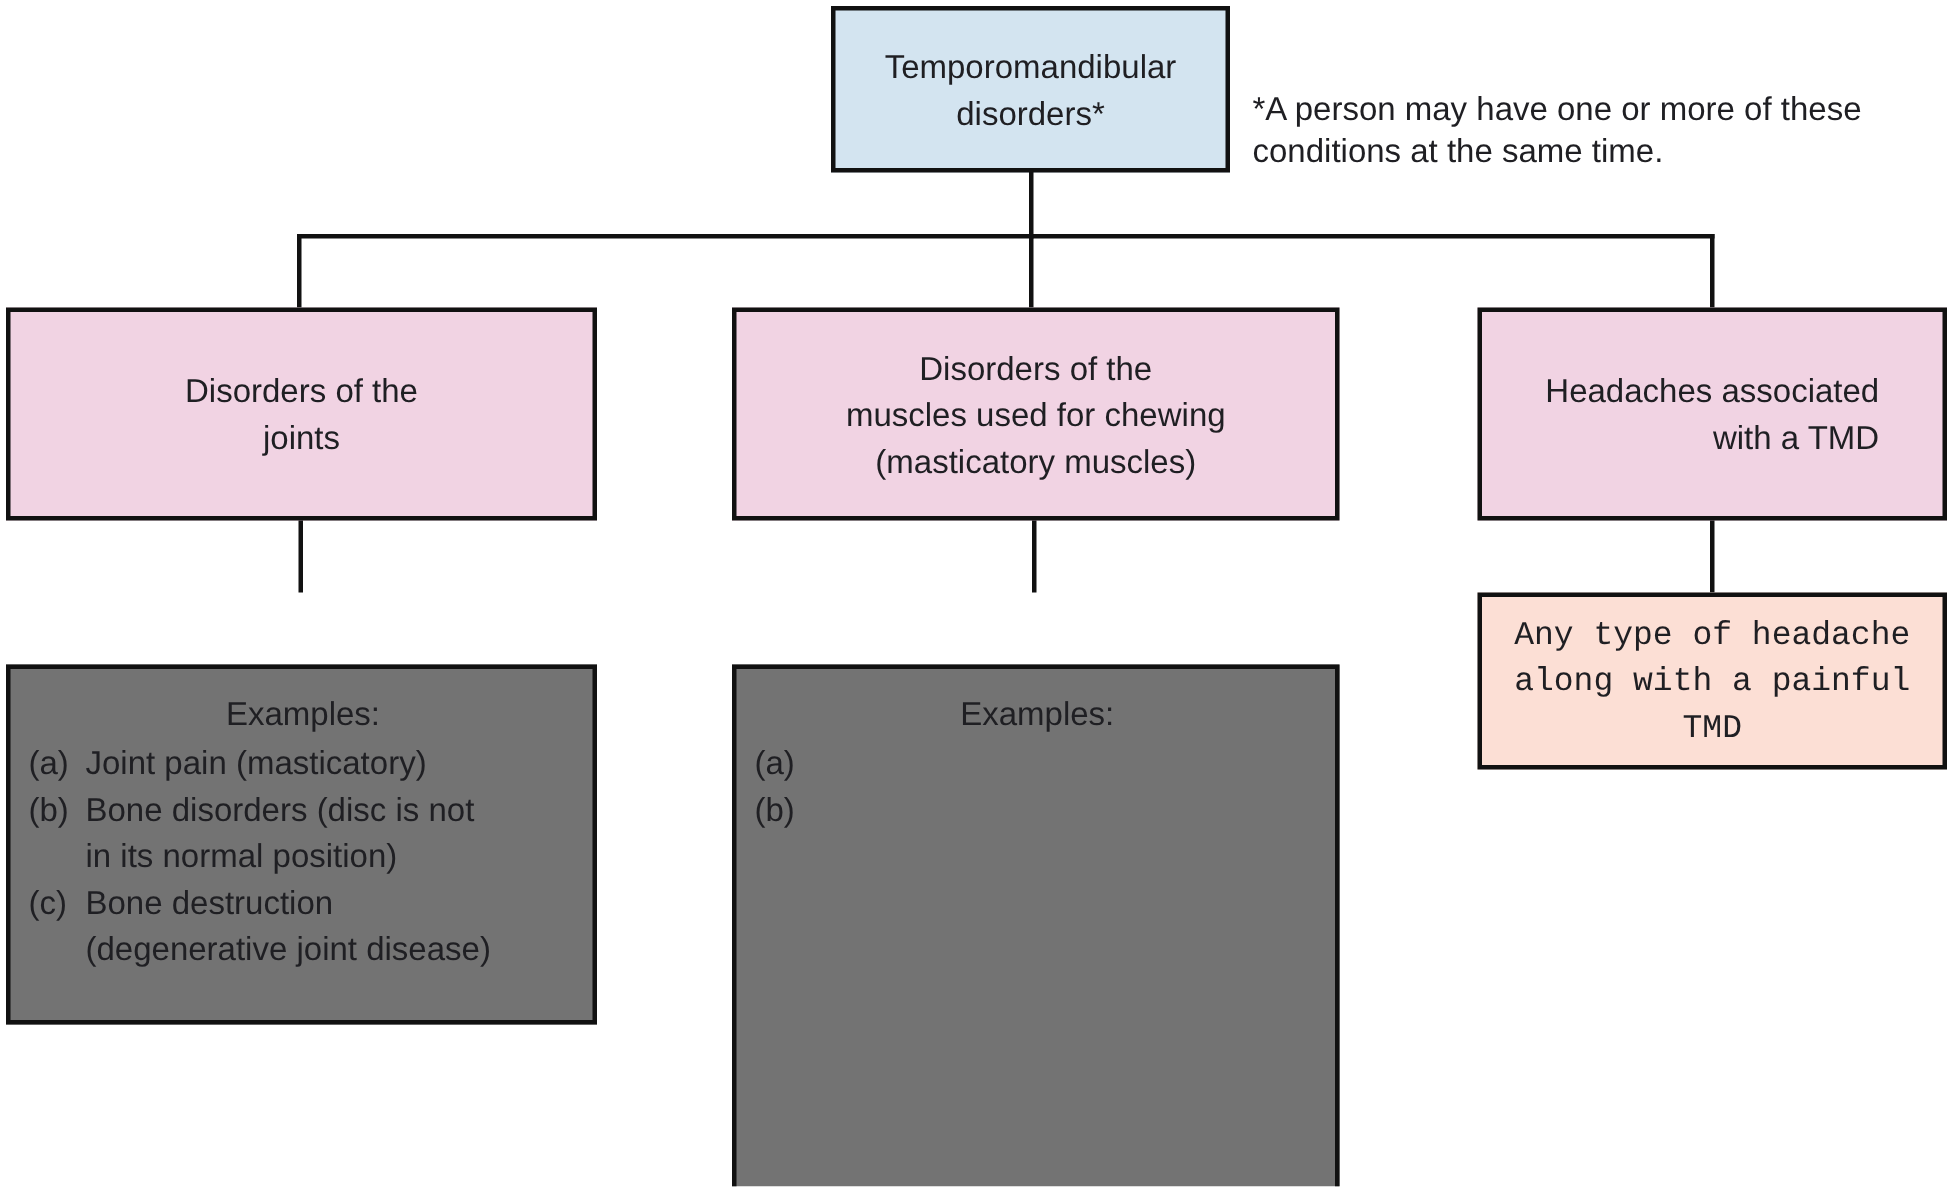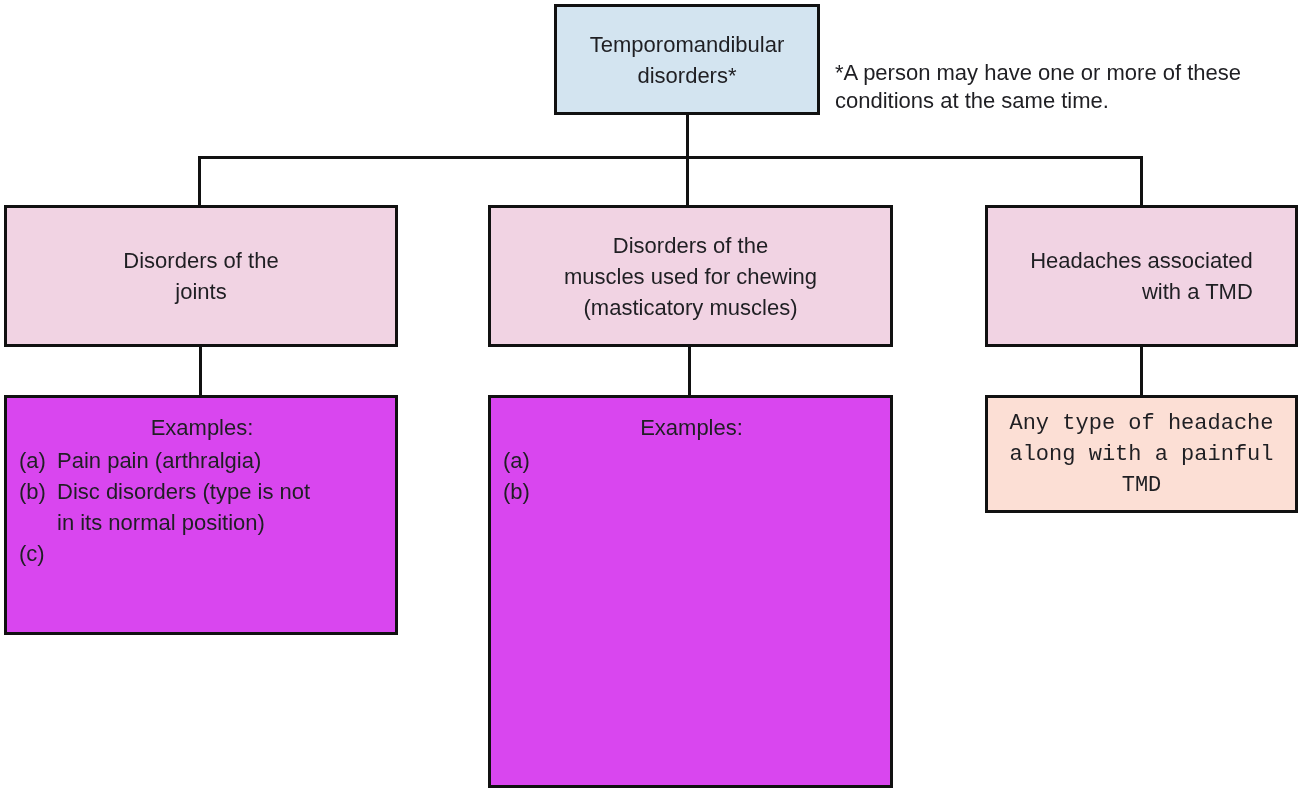--- a/index.html
+++ b/index.html
@@ -32,22 +32,23 @@
     color: #1f1f23;
   }
   .root-node   { background: #d3e4f0; }
   .branch-node { background: #f1d3e3; }
   .detail-node { background: #fcdfd5; font-family: Liberation Mono, monospace; }
 
   .detail-list-node {
     position: absolute;
     border: 3px solid #111111;
     box-sizing: border-box;
-    background: #d946ef;
+    background: #737373;
     padding: 14px 10px 10px 12px;
+    margin-top: 48px;
   }
   .detail-heading {
     text-align: center;
     font-size: 22px;
     line-height: 31px;
     margin: 0 0 2px 0;
     white-space: pre-line;
   }
   .example-item {
     display: flex;
@@ -129,29 +130,31 @@
   </div>
   <div id="branch-headaches" class="node branch-node">
     <span class="node-label">Headaches associated
 with a TMD</span>
   </div>
 
   <div id="detail-joints" class="detail-list-node">
     <div class="detail-heading">Examples:</div>
     <div class="example-item">
       <span class="example-marker">(a)</span>
-      <span class="example-text">Pain pain (arthralgia)</span>
+      <span class="example-text">Joint pain (masticatory)</span>
     </div>
     <div class="example-item">
       <span class="example-marker">(b)</span>
-      <span class="example-text">Disc disorders (type is not
+      <span class="example-text">Bone disorders (disc is not
 in its normal position)</span>
     </div>
     <div class="example-item">
       <span class="example-marker">(c)</span>
+      <span class="example-text">Bone destruction
+(degenerative joint disease)</span>
     </div>
   </div>
 
   <div id="detail-muscles" class="detail-list-node">
     <div class="detail-heading">Examples:</div>
     <div class="example-item">
       <span class="example-marker">(a)</span>
     </div>
     <div class="example-item">
       <span class="example-marker">(b)</span>

